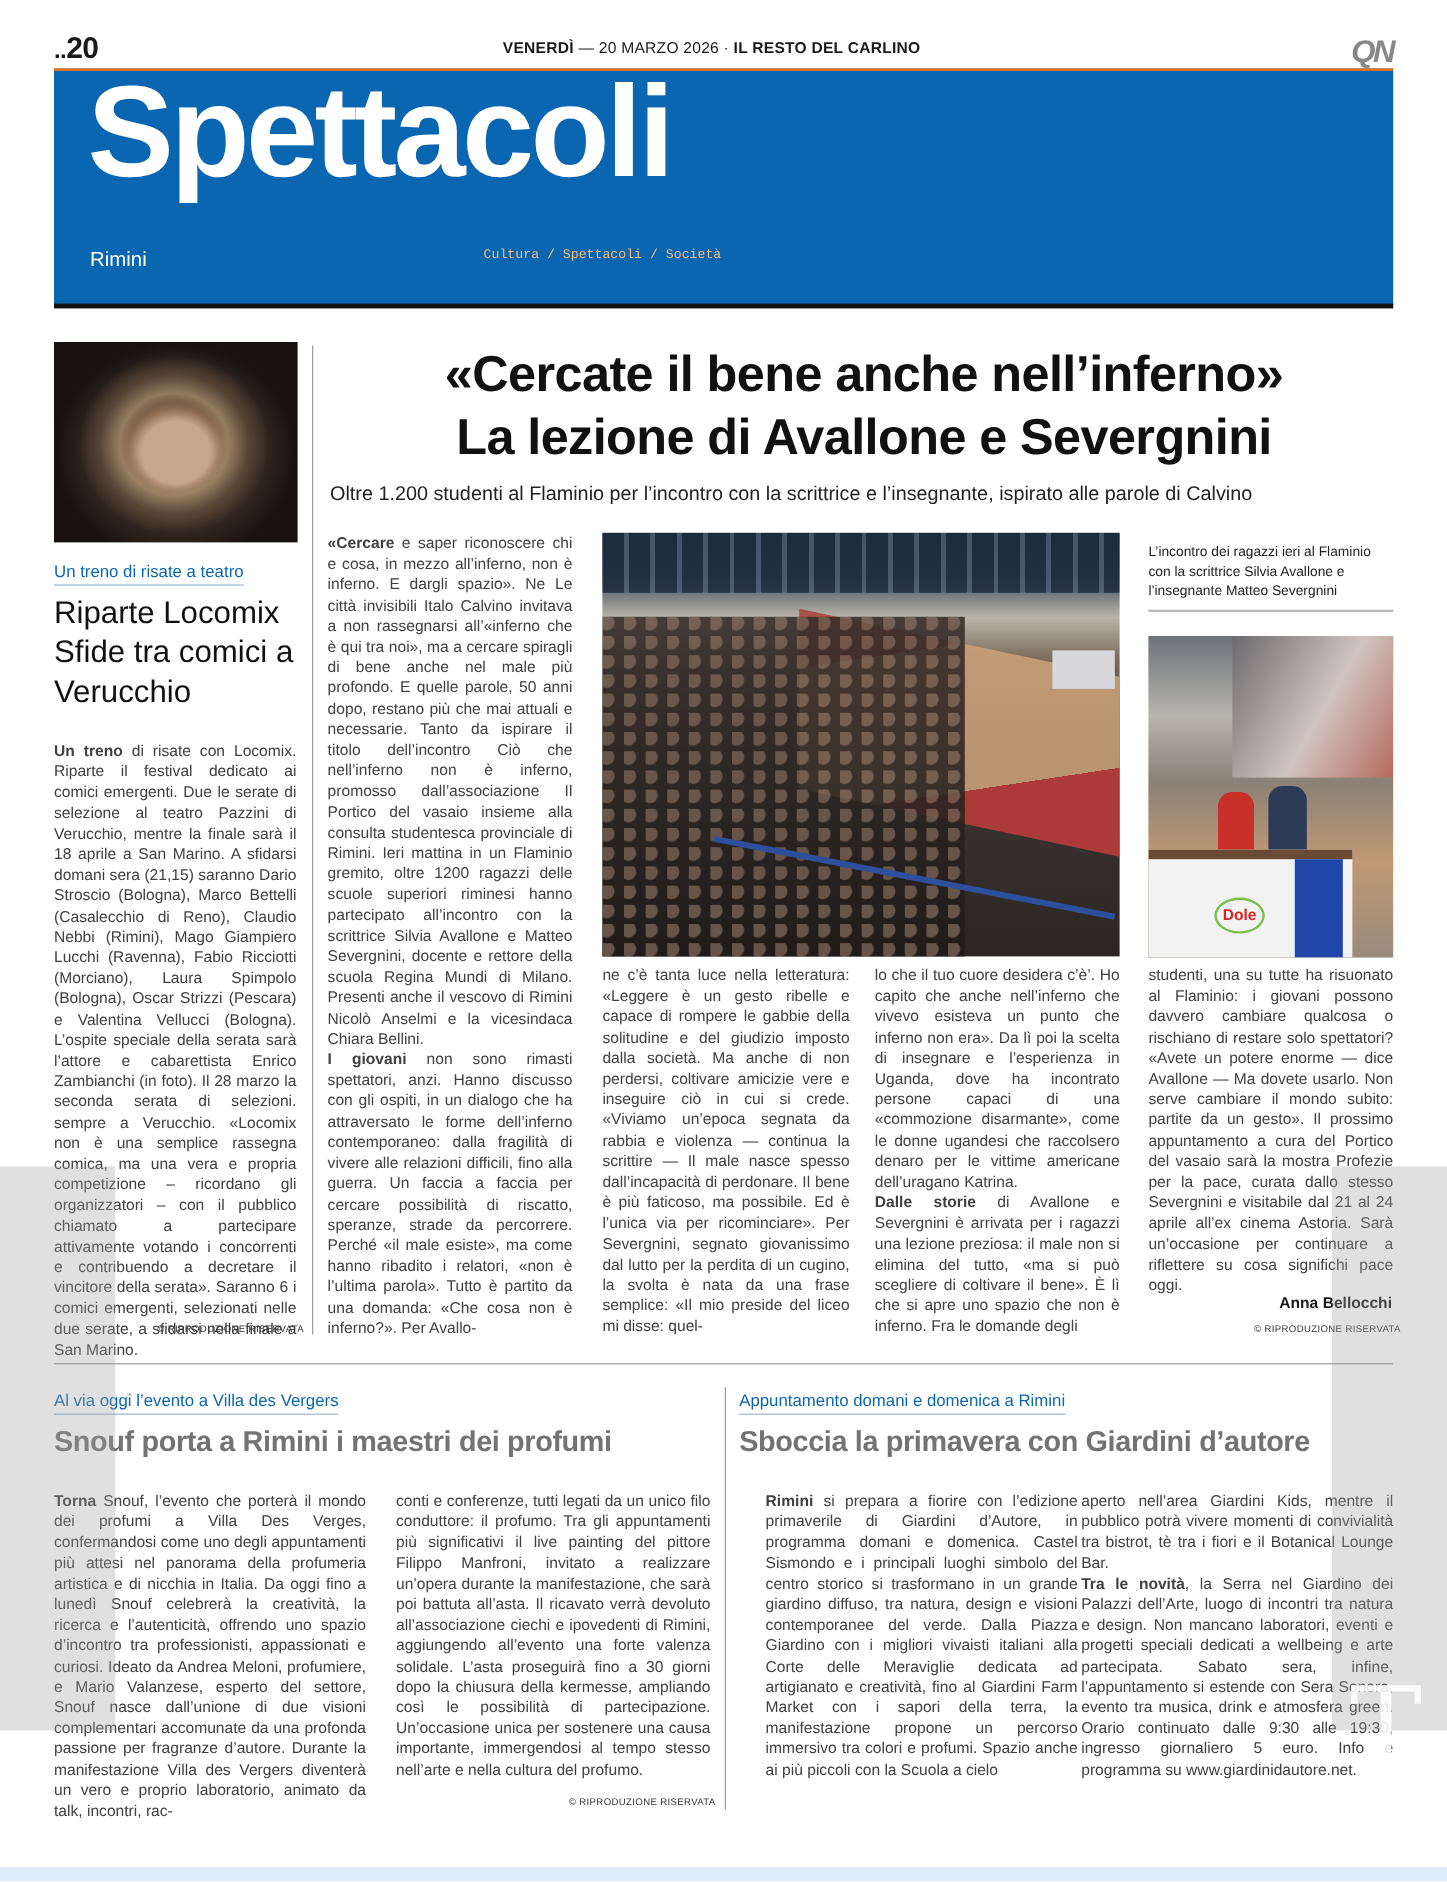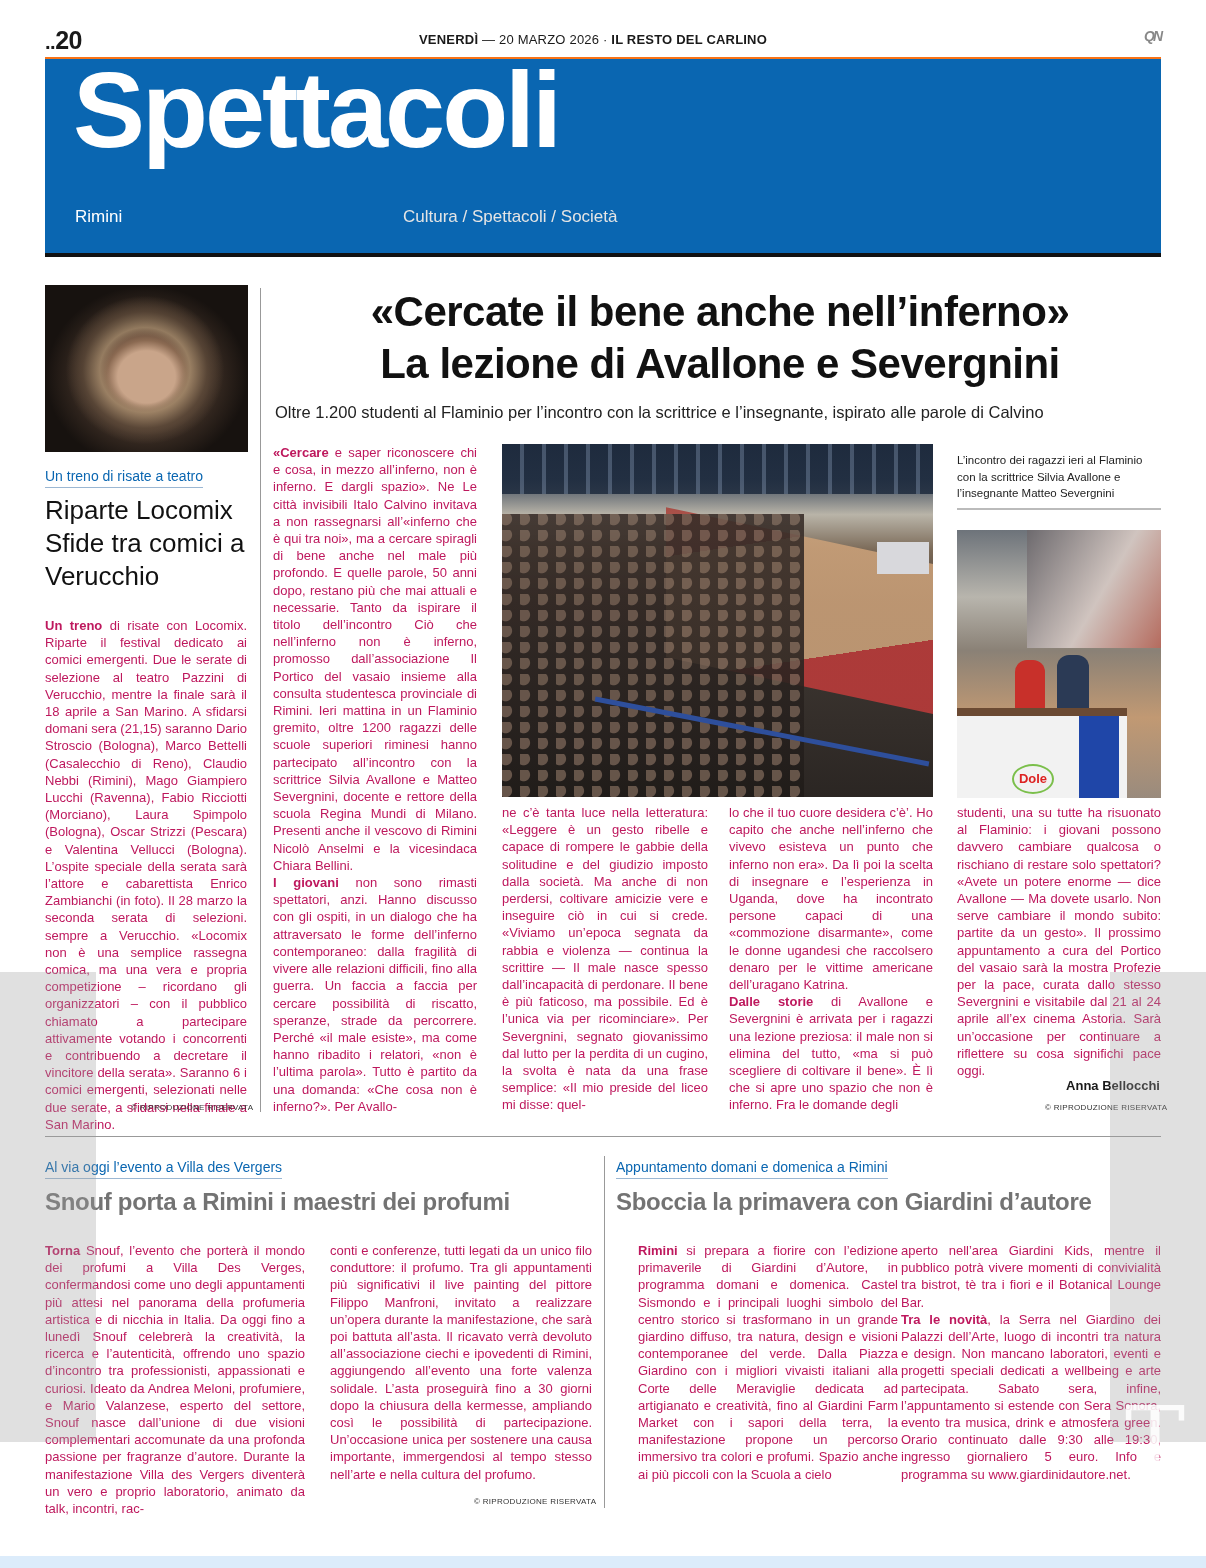--- a/index.html
+++ b/index.html
@@ -4,37 +4,37 @@
 <style>
   * { box-sizing: border-box; margin: 0; padding: 0; }
   html, body { width: 1206px; height: 1568px; background: #fff; overflow: hidden; }
   body { position: relative; font-family: "Liberation Sans", sans-serif; color: #1a1a1a; }
 
   .topbar { position: absolute; left: 45px; top: 26px; width: 1116px; height: 28px; }
   .pagenum { position: absolute; left: 0; top: 0; font-size: 25px; font-weight: 700; letter-spacing: -0.5px; }
   .pagenum .dots { font-size: 20px; }
   .dateline { position: absolute; left: 374px; top: 6px; font-size: 13px; letter-spacing: 0.2px; }
   .dateline .b { font-weight: 700; }
-  .qn-logo { position: absolute; right: 0; top: 2px; font-size: 14px; font-weight: 900; font-style: italic; color: #888; letter-spacing: -2px; }
+  .qn-logo { position: absolute; right: 0; top: 2px; font-size: 26px; font-weight: 900; font-style: italic; color: #888; letter-spacing: -2px; }
 
   .banner { position: absolute; left: 45px; top: 57px; width: 1116px; height: 198px; background: #0a66b1; border-top: 2px solid #f97316; }
   .banner-rule { position: absolute; left: 45px; top: 253px; width: 1116px; height: 4px; background: #111; }
   .section-title { position: absolute; left: 28px; top: -12px; font-size: 108px; font-weight: 900; color: #fff; letter-spacing: -3px; }
   .section-city { position: absolute; left: 30px; top: 148px; font-size: 17px; color: #fff; }
-  .section-cats { position: absolute; left: 358px; top: 148px; font-size: 17px; color: #e5e5e5; }
+  .section-cats { position: absolute; left: 358px; top: 148px; font-size: 11px; color: #fdba74; font-family: Liberation Mono, monospace; }
 
   .photo-comic { position: absolute; left: 45px; top: 285px; width: 203px; height: 167px; overflow: hidden;
     background: radial-gradient(ellipse at 50% 55%, #c9a58a 0 20%, #8b6a52 28%, #3b2d24 45%, #17120f 70%); }
   .photo-comic .hair { position: absolute; left: 20px; top: 10px; width: 160px; height: 150px; border-radius: 50%;
     background: radial-gradient(ellipse at 50% 50%, transparent 32%, #a08769 40%, #5b4838 55%, transparent 70%); opacity: .8; }
 
   .kicker { position: absolute; font-size: 14px; color: #0a66b1; border-bottom: 1px solid #9bb7d3; padding-bottom: 3px; }
   .side-head { position: absolute; left: 45px; top: 494px; width: 210px; font-size: 26px; line-height: 33px; font-weight: 400; color: #111; }
 
-  .col { position: absolute; font-size: 13px; line-height: 17.2px; text-align: justify; hyphens: auto; color: #be185d; }
+  .col { position: absolute; font-size: 13px; line-height: 17.2px; text-align: justify; hyphens: auto; color: #404040; }
   .col b { font-weight: 700; }
   .copyright { position: absolute; font-size: 8px; letter-spacing: 0.3px; color: #333; }
 
   .vrule { position: absolute; width: 1px; background: #999; }
   .hrule { position: absolute; height: 1px; background: #999; }
 
   .main-head { position: absolute; left: 275px; top: 286px; width: 890px; font-size: 42px; line-height: 52px; font-weight: 900; color: #111; letter-spacing: -0.5px; text-align: center; }
   .main-sub { position: absolute; left: 275px; top: 403px; width: 890px; font-size: 16.5px; color: #222; }
 
   .photo-crowd { position: absolute; left: 502px; top: 444px; width: 431px; height: 353px; overflow: hidden;
@@ -46,21 +46,21 @@
   .photo-crowd .crowd { position: absolute; left: 0; top: 70px; width: 70%; height: 290px;
     background: radial-gradient(circle at 20% 30%, #6d5a4e 0 6px, transparent 7px) 0 0/18px 16px, linear-gradient(180deg, #3a2f2a, #1f1b19); opacity: .9; }
 
   .caption { position: absolute; left: 957px; top: 452px; width: 205px; font-size: 11.5px; line-height: 16.5px; color: #222; }
   .caption-rule { position: absolute; left: 957px; top: 508px; width: 204px; height: 2px; background: #bbb; }
   .photo-stage { position: absolute; left: 957px; top: 530px; width: 204px; height: 268px; overflow: hidden;
     background: linear-gradient(180deg, #6d737a 0%, #b8b5ad 25%, #8a8176 45%, #c19973 70%, #9a8b7d 100%); }
   .photo-stage .big-screen { position: absolute; left: 70px; top: 0; width: 134px; height: 118px; background: linear-gradient(120deg, #6d6a6e, #d0c4bf 55%, #b56b5e); }
   .photo-stage .desk { position: absolute; left: 0; top: 178px; width: 170px; height: 90px; background: #f2f2f2; border-top: 8px solid #6b4a33; }
   .photo-stage .desk-blue { position: absolute; left: 122px; top: 186px; width: 40px; height: 82px; background: #1f46a8; }
-  .photo-stage .logo { position: absolute; left: 55px; top: 218px; width: 42px; height: 30px; border-radius: 50%; border: 2px solid #7bbf4b; color: #d22; font-weight: 900; font-size: 13px; text-align: center; line-height: 26px; margin-top: 16px; }
+  .photo-stage .logo { position: absolute; left: 55px; top: 218px; width: 42px; height: 30px; border-radius: 50%; border: 2px solid #7bbf4b; color: #d22; font-weight: 900; font-size: 13px; text-align: center; line-height: 26px; }
   .photo-stage .speaker { position: absolute; left: 58px; top: 130px; width: 30px; height: 50px; background: #c8302a; border-radius: 12px 12px 2px 2px; }
   .photo-stage .man { position: absolute; left: 100px; top: 125px; width: 32px; height: 60px; background: #2b3a55; border-radius: 12px 12px 2px 2px; }
 
   .byline { position: absolute; right: 46px; top: 1078px; font-size: 13px; font-weight: 700; }
 
   .bot-head { position: absolute; font-size: 24px; font-weight: 900; color: #737373; letter-spacing: -0.3px; }
 
   .gray-overlay-l { position: absolute; left: 0; top: 972px; width: 96px; height: 470px; background: rgba(160,160,160,0.32); pointer-events: none; }
   .gray-overlay-r { position: absolute; left: 1110px; top: 972px; width: 96px; height: 470px; background: rgba(160,160,160,0.32); pointer-events: none; }
   .watermark { position: absolute; left: 1125px; top: 1395px; font-family: "DejaVu Serif", serif; font-size: 90px; color: rgba(255,255,255,0.85); line-height: 1; pointer-events: none; }

